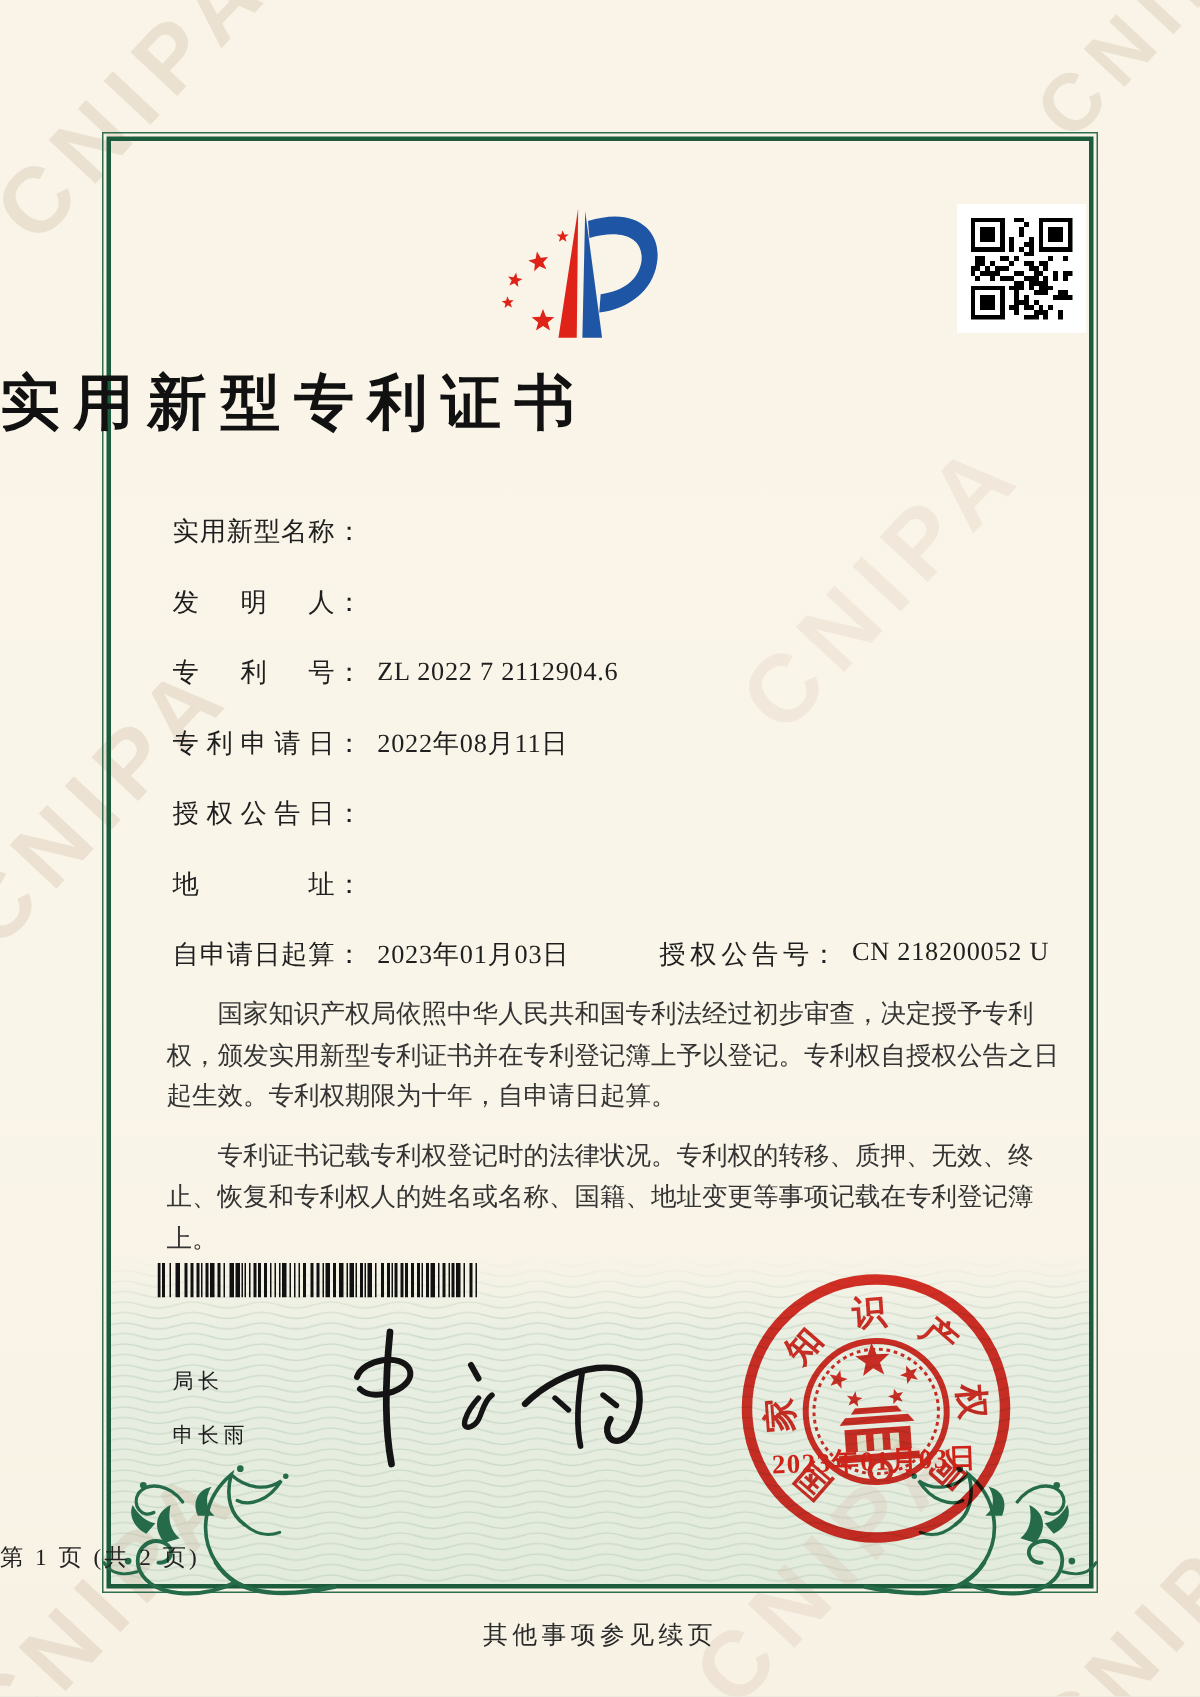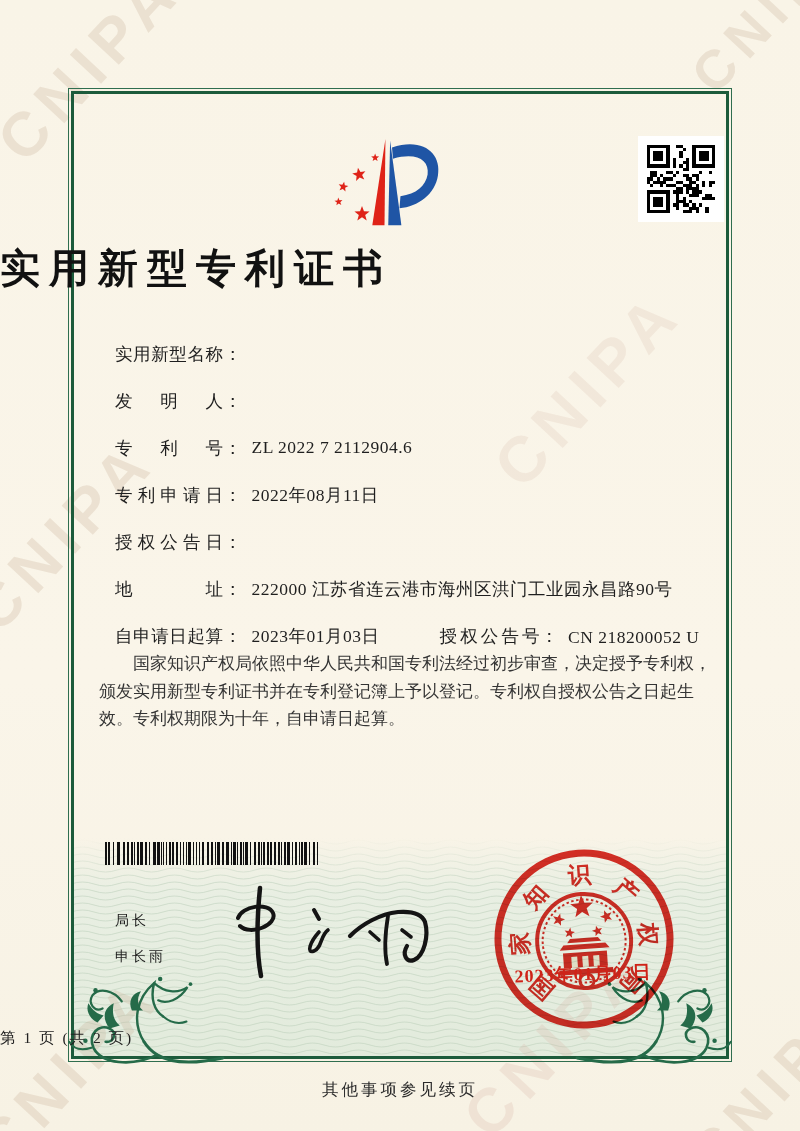--- a/index.html
+++ b/index.html
@@ -29,25 +29,25 @@
   .logo{position:absolute;z-index:4;left:332px;top:130px;width:150px;height:106px;}
   .qr{position:absolute;z-index:4;left:638px;top:136px;width:86px;height:86px;background:#fff;}
   .qr svg{position:absolute;left:9px;top:9px;width:68px;height:68px;}
   .title{position:absolute;z-index:4;left:0;top:241px;width:800px;
     font-size:40px;font-weight:700;letter-spacing:9px;color:#111;}
   .fields{position:absolute;z-index:4;left:115px;top:330px;width:614px;font-size:17.5px;}
   .frow{height:47px;display:flex;align-items:center;}
   .flabel{display:inline-block;width:108px;text-align:justify;text-align-last:justify;}
   .fcolon{margin:0 10px 0 1px;}
   .fval{letter-spacing:.5px;white-space:nowrap;}
-  .fpair2{display:flex;align-items:flex-end;margin-left:60px;}
+  .fpair2{display:flex;align-items:flex-start;margin-left:60px;}
   .flabel2{display:inline-block;width:100px;text-align:justify;text-align-last:justify;}
   .paras{position:absolute;z-index:4;left:99px;top:650px;width:624px;
     font-size:17px;line-height:27.5px;color:#343434;}
-  .paras p{margin:0;text-indent:2em;}
+  .paras p{margin:12px;text-indent:2em;}
   .barcode{position:absolute;z-index:4;left:105px;top:842px;width:216px;height:23px;}
   .director{position:absolute;z-index:4;left:115px;top:902px;
     font-family:"Liberation Sans","DejaVu Sans",sans-serif;
     font-size:14px;letter-spacing:3px;line-height:36px;color:#1c1c1c;}
   .sig{position:absolute;z-index:4;left:222px;top:880px;width:220px;height:108px;}
   .seal{position:absolute;z-index:5;left:489px;top:844px;width:190px;height:190px;
     transform:rotate(-4deg);opacity:.95;mix-blend-mode:multiply;}
   .sealdate{position:absolute;z-index:6;left:498px;top:962px;width:170px;text-align:center;
     font-size:18px;font-weight:700;letter-spacing:1px;color:#cf2318;transform:rotate(-2deg);}
   .pageinfo{position:absolute;z-index:4;left:0;top:1028px;width:800px;text-align:left;
@@ -293,36 +293,36 @@
         <span class="fcolon">：</span>
         <span class="fval">2022年08月11日</span>
     </div>
     <div class="frow">
       <span class="flabel">授权公告日</span>
         <span class="fcolon">：</span>
     </div>
     <div class="frow">
       <span class="flabel">地址</span>
         <span class="fcolon">：</span>
-        <span class="fval">222000 江苏省连云港市海州区洪门工业园永昌路90号</span>
     </div>
     <div class="frow">
       <span class="flabel">自申请日起算</span>
         <span class="fcolon">：</span>
         <span class="fval">2023年01月03日</span>
       <span class="fpair2">
         <span class="flabel2">授权公告号</span>
           <span class="fcolon">：</span>
           <span class="fval">CN 218200052 U</span>
       </span>
     </div>
   </div>
 
   <div class="paras">
     <p>国家知识产权局依照中华人民共和国专利法经过初步审查，决定授予专利权，颁发实用新型专利证书并在专利登记簿上予以登记。专利权自授权公告之日起生效。专利权期限为十年，自申请日起算。</p>
+    <p>专利证书记载专利权登记时的法律状况。专利权的转移、质押、无效、终止、恢复和专利权人的姓名或名称、国籍、地址变更等事项记载在专利登记簿上。</p>
   </div>
 
   <svg id="barcode" class="barcode" viewBox="0 0 216 23" preserveAspectRatio="none" xmlns="http://www.w3.org/2000/svg">
       <rect x="0" y="0" width="2" height="23" fill="#111"></rect>
       <rect x="3" y="0" width="2" height="23" fill="#111"></rect>
       <rect x="8" y="0" width="1" height="23" fill="#111"></rect>
       <rect x="12" y="0" width="3" height="23" fill="#111"></rect>
       <rect x="18" y="0" width="2" height="23" fill="#111"></rect>
       <rect x="22" y="0" width="2" height="23" fill="#111"></rect>
       <rect x="26" y="0" width="2" height="23" fill="#111"></rect>

